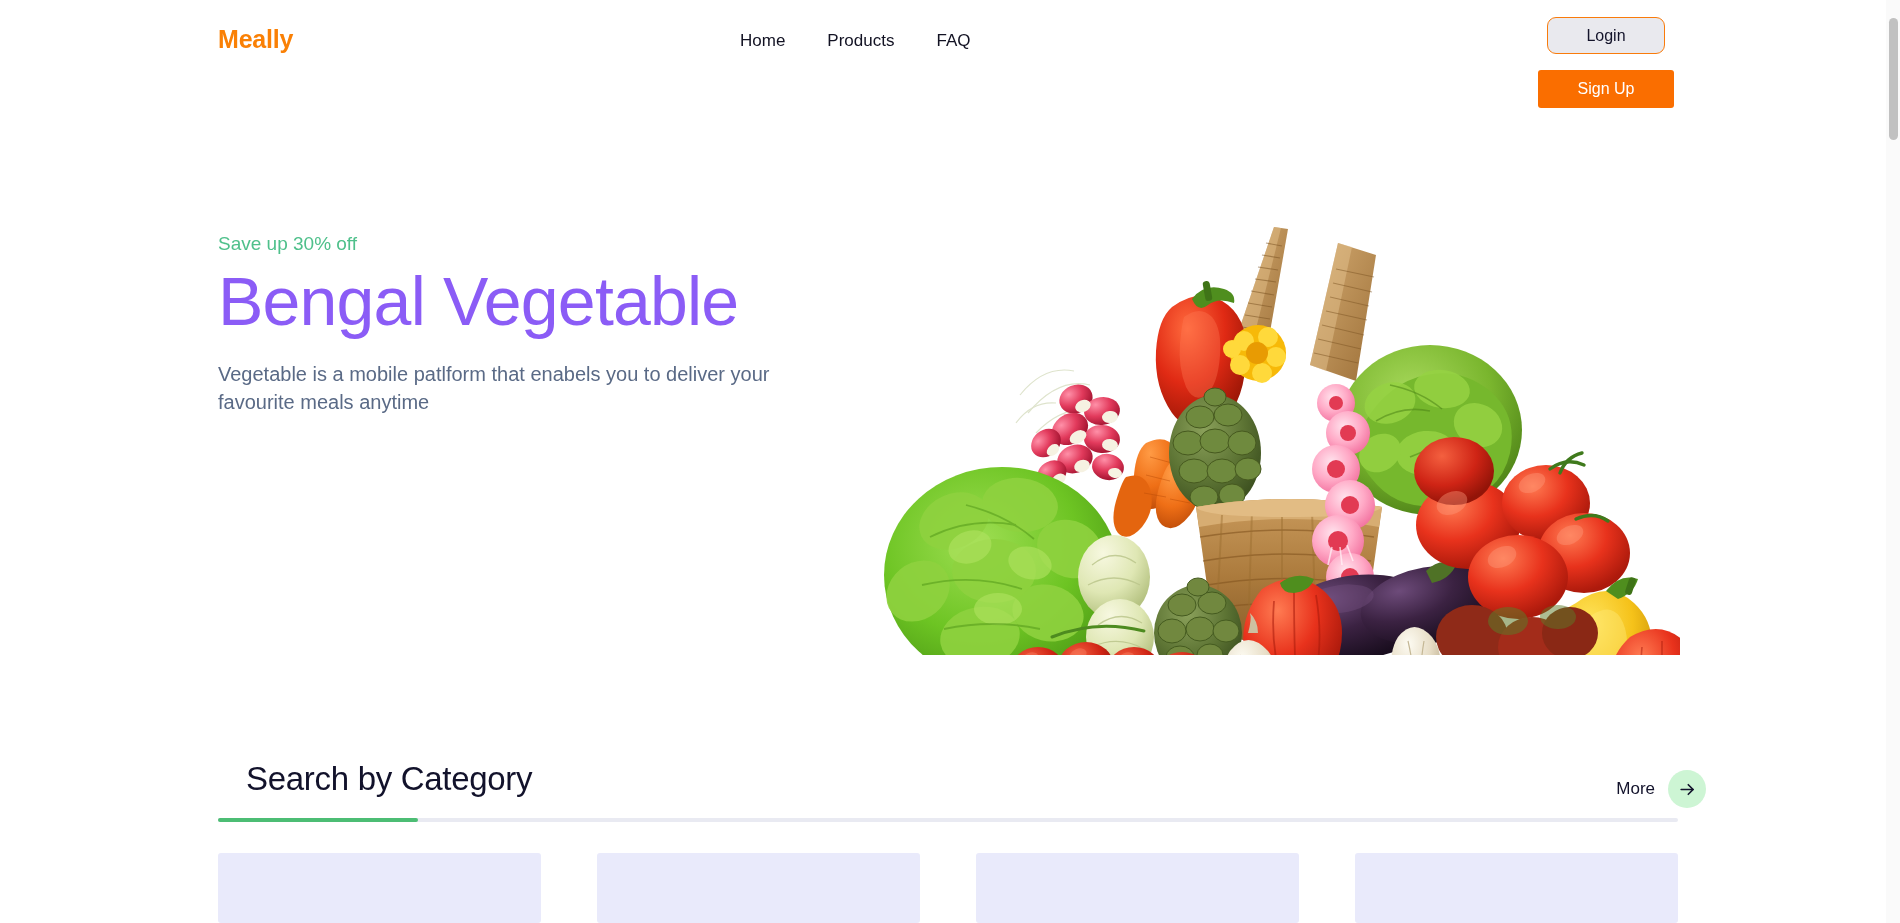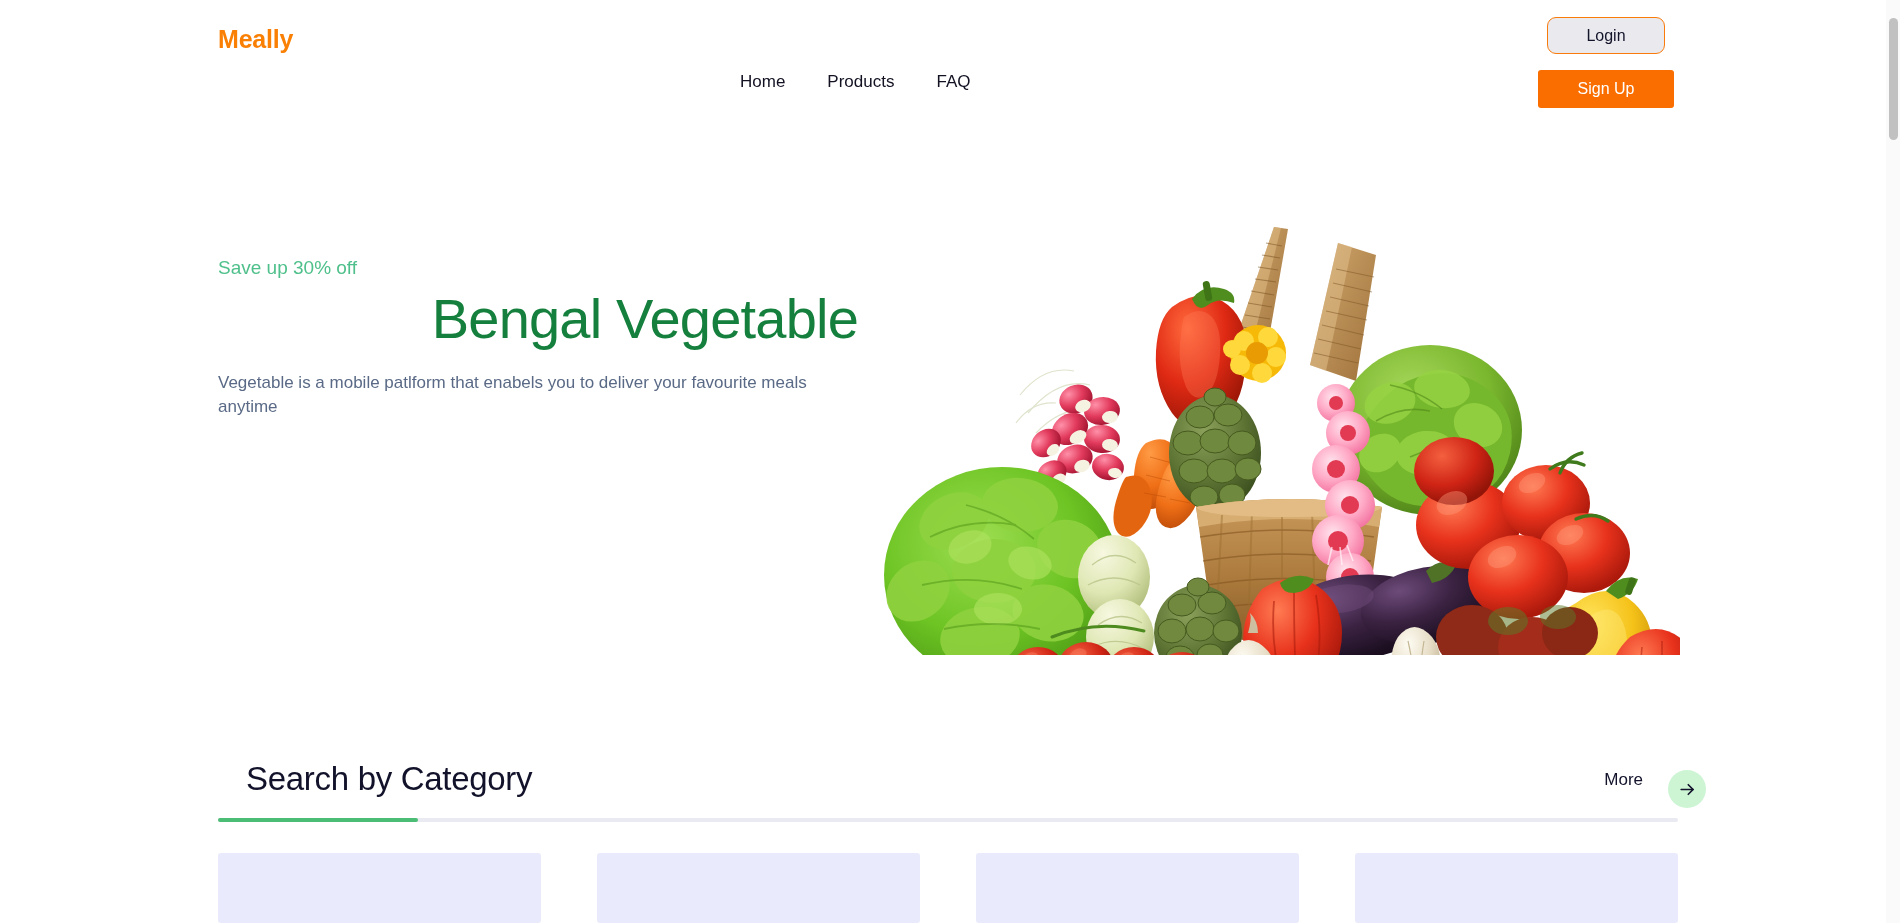--- a/index.html
+++ b/index.html
@@ -37,21 +37,20 @@
     color: #fa8005;
     letter-spacing: -0.2px;
   }
   .nav {
     position: absolute;
     left: 740px;
     top: 31px;
     display: flex;
     gap: 42px;
     align-items: center;
-    margin-top: 41px;
   }
   .nav-link {
     font-size: 17px;
     color: #121223;
     text-decoration: none;
     white-space: nowrap;
   }
   .auth {
     position: absolute;
     right: 212px;
@@ -87,39 +86,38 @@
     cursor: pointer;
     display: flex;
     align-items: center;
     justify-content: center;
   }
 
   
   .hero-left {
     position: absolute;
     left: 218px;
-    top: 257px;
+    top: 233px;
     width: 640px;
   }
   .hero-eyebrow {
     font-size: 19px;
     color: #4fc08b;
     margin-bottom: 10px;
   }
   .hero-title {
-    font-size: 56px;
+    font-size: 68px;
     line-height: 1.07;
     font-weight: 400;
-    color: #15803d;
+    color: #8b5cf6;
     letter-spacing: -0.8px;
     margin-bottom: 22px;
-    text-align: right;
   }
   .hero-sub {
-    font-size: 17px;
+    font-size: 20px;
     line-height: 1.42;
     color: #5a6a86;
     width: 610px;
     margin-bottom: 26px;
   }
   .btn-shop {
     width: 148px;
     height: 59px;
     border: none;
     border-radius: 30px;
@@ -156,21 +154,22 @@
     position: absolute;
     left: 0; top: 0;
     font-size: 33px;
     color: #12122b;
     letter-spacing: -0.3px;
   }
   .cat-more {
     position: absolute;
     right: 0; top: 10px;
     display: flex;
-    gap: 25px;
+    align-items: center;
+    gap: 13px;
   }
   .cat-more-label {
     font-size: 17px;
     color: #12122b;
   }
   .cat-more-circle {
     width: 38px;
     height: 38px;
     border-radius: 50%;
     background: #cdf5d4;

